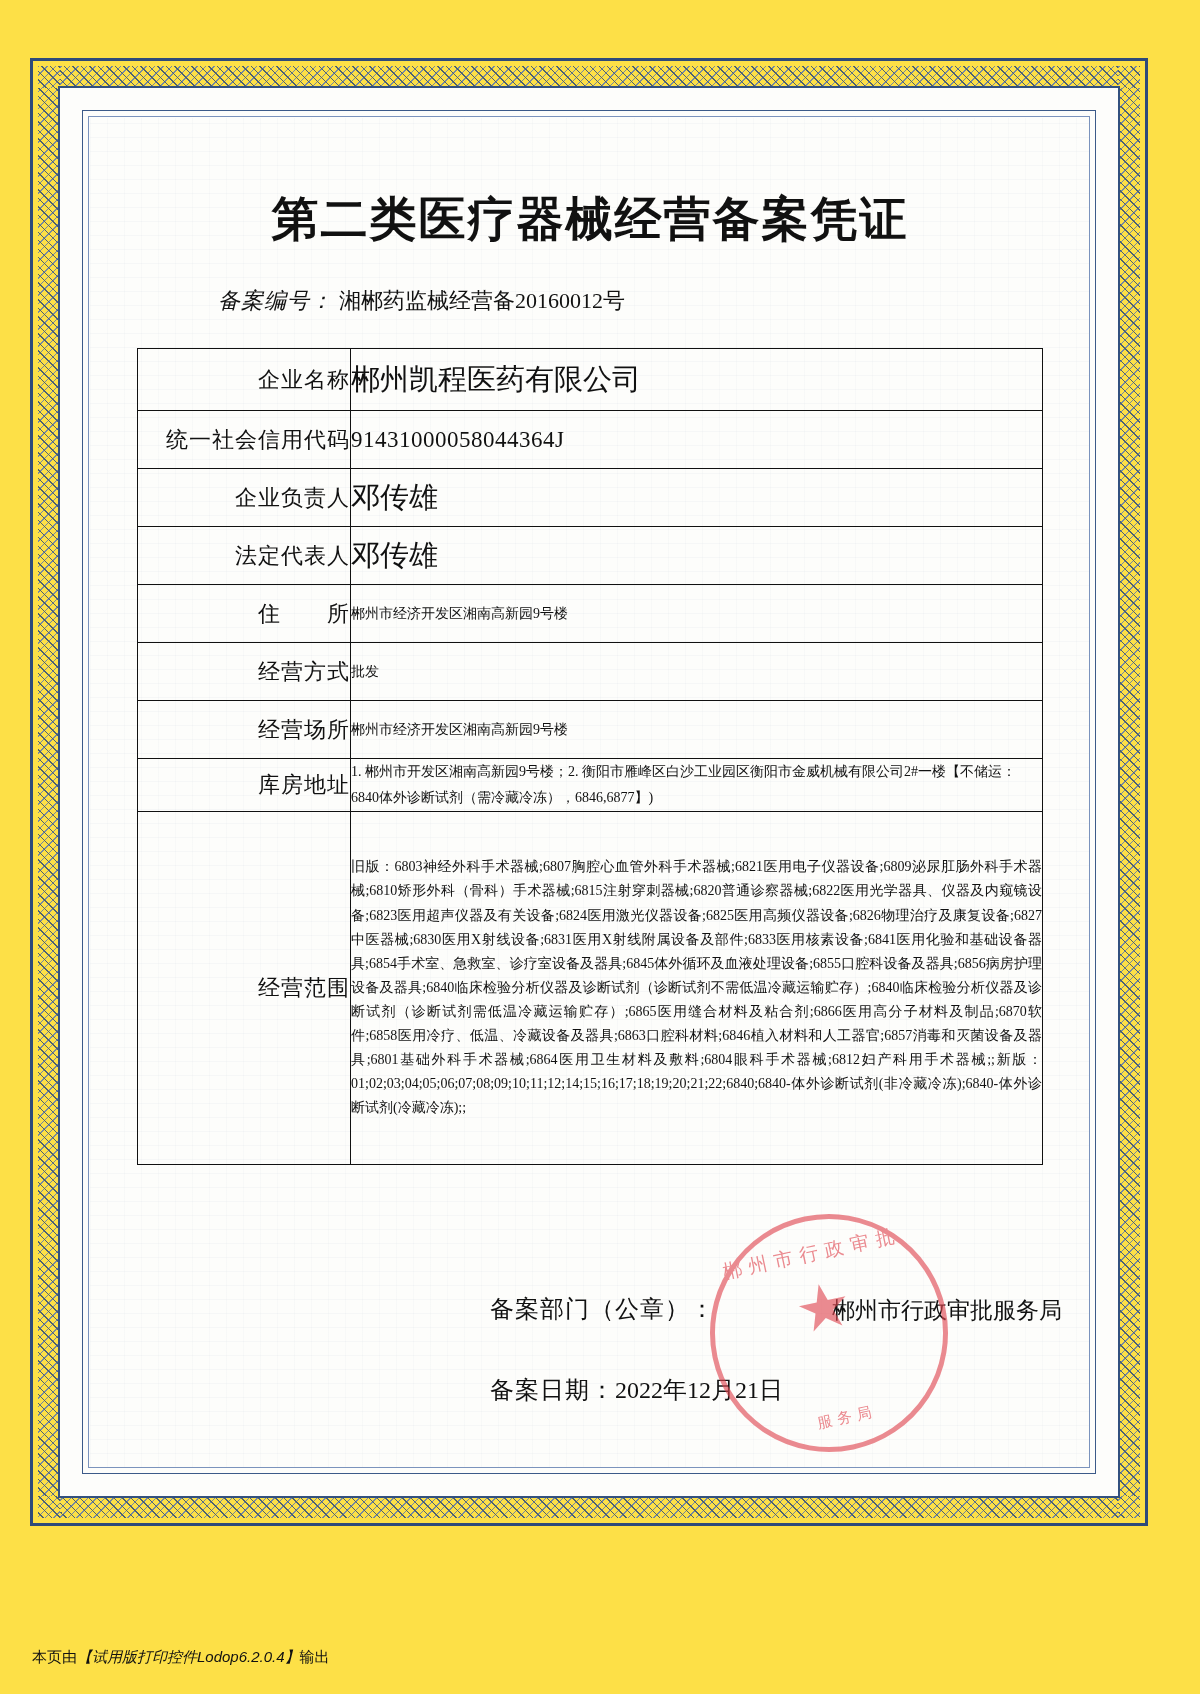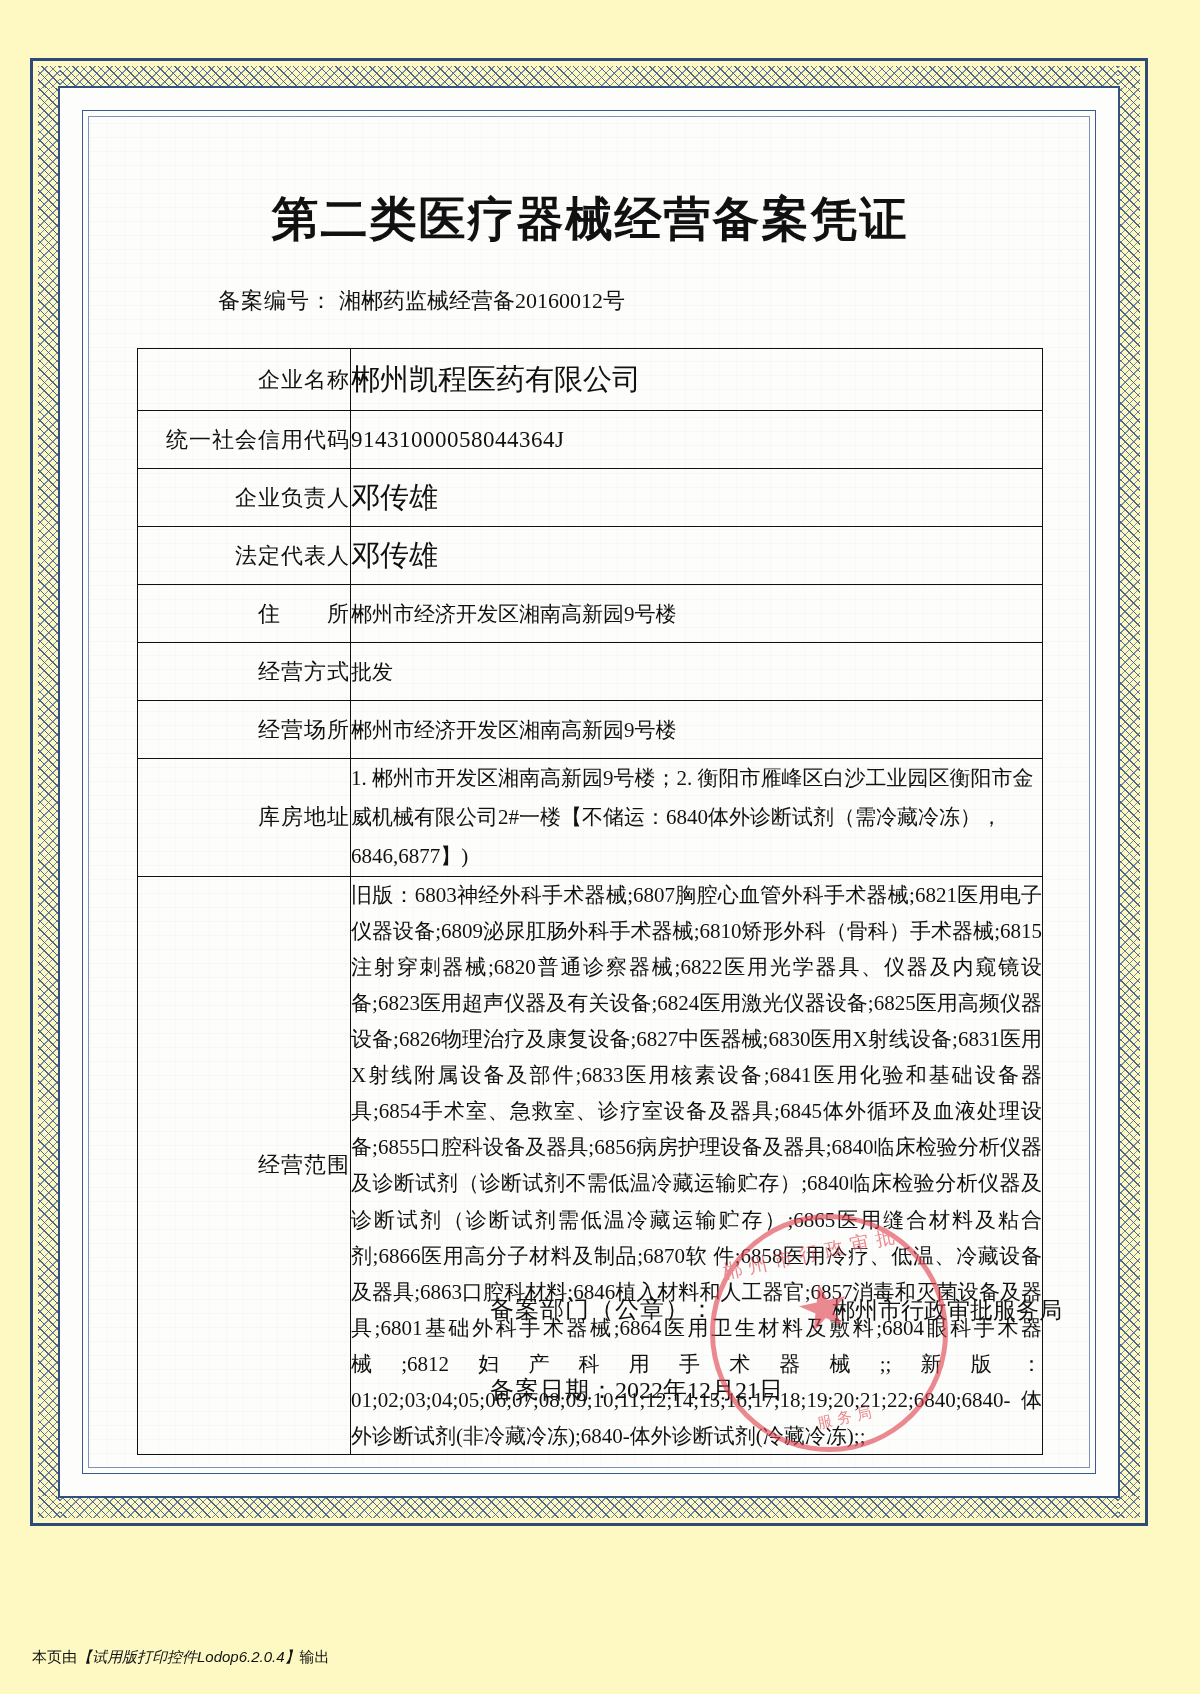--- a/index.html
+++ b/index.html
@@ -13,21 +13,21 @@
     font-family: "Liberation Serif", "DejaVu Serif", serif;
     position: relative;
     overflow: hidden;
   }
 
   .page {
     position: absolute;
     left: 0; top: 0;
     width: 1200px;
     height: 1694px;
-    background: #fef9c3;
+    background: #fde047;
   }
 
   
   .border-outer {
     position: absolute;
     left: 30px; top: 58px;
     width: 1118px; height: 1468px;
     border: 3px solid #2e4a7a;
     box-sizing: border-box;
   }
@@ -102,21 +102,21 @@
     white-space: nowrap;
   }
 
   .record-no {
     position: absolute;
     left: 128px; top: 168px;
     font-size: 22px;
     color: #111;
     white-space: nowrap;
   }
-  .record-no .label { letter-spacing: 1px; }
+  .record-no .label { letter-spacing: 1px; font-style: italic; }
   .record-no .value { margin-left: 6px; }
 
   table.cert {
     position: absolute;
     left: 47px; top: 230px;
     width: 906px;
     border-collapse: collapse;
     table-layout: fixed;
   }
   table.cert td {
@@ -127,21 +127,21 @@
   td.k {
     width: 212px;
     text-align: right;
     font-size: 22px;
     color: #111;
     letter-spacing: 1px;
     padding: 6px 0;
   }
   td.v {
     padding: 8px 12px 8px 14px;
-    font-size: 21px;
+    font-size: 14px;
     color: #111;
   }
   td.v.big { font-size: 29px; }
   td.v.mono { font-family: "Liberation Serif", serif; font-size: 23px; letter-spacing: 0.5px; }
   .row-h1 { height: 62px; }
   .row-h2 { height: 58px; }
   .warehouse-v {
     font-size: 17px;
     line-height: 1.85;
     padding: 10px 16px 12px 14px;

